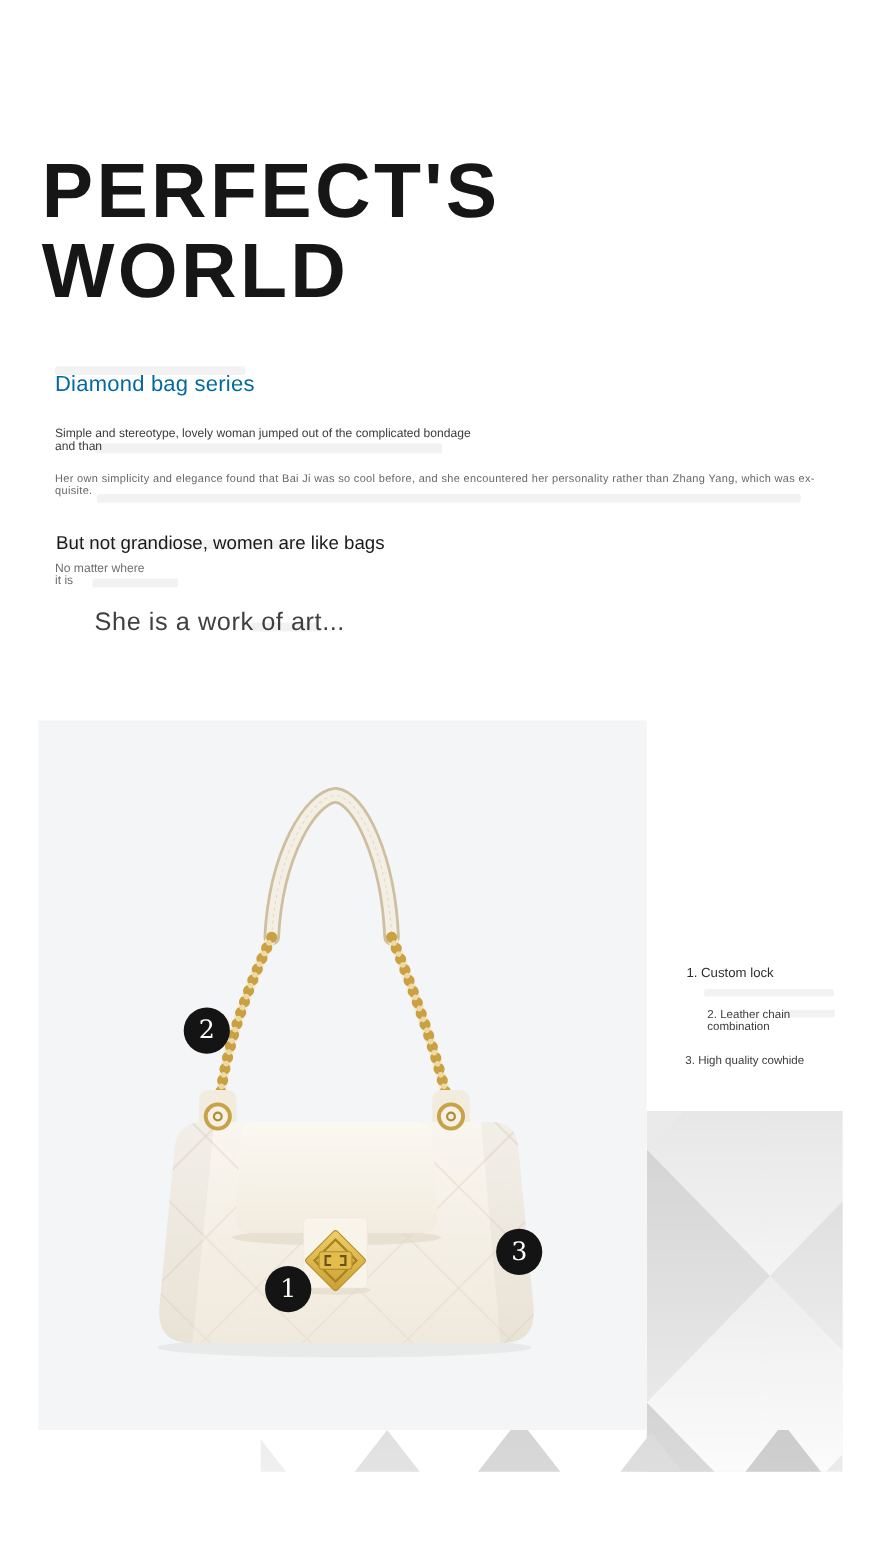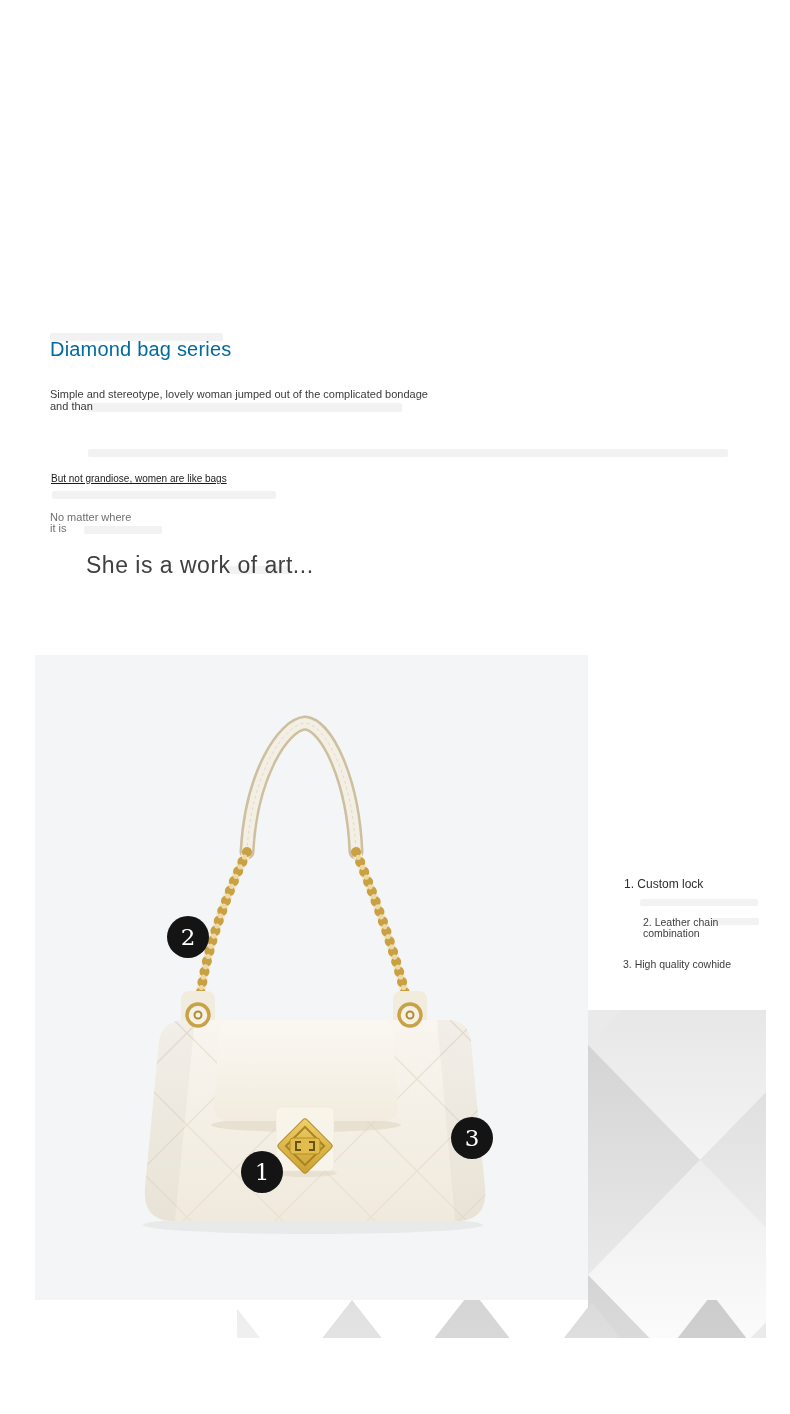--- a/index.html
+++ b/index.html
@@ -7,21 +7,21 @@
   .page{position:relative;width:790px;height:1414px;background:#ffffff;overflow:hidden;margin:0;}
 
   
   .logo{position:absolute;left:38px;top:137px;font-size:70px;line-height:73px;
         font-weight:800;letter-spacing:3px;color:#161616;white-space:pre;}
 
   
   .heading{position:absolute;left:50px;top:338px;font-size:20px;color:#0369a1;letter-spacing:.2px;}
   .para1{position:absolute;left:50px;top:388px;font-size:11px;line-height:12.2px;color:#3b3b3b;}
   .para2{position:absolute;left:50px;top:430px;font-size:10px;line-height:11px;color:#686868;letter-spacing:.3px;width:700px;}
-  .emphasis{position:absolute;left:51px;top:473px;font-size:10px;color:#1b1b1b;text-decoration:underline;}
+  .emphasis{position:absolute;left:51px;top:484px;font-size:17px;color:#1b1b1b;}
   .where{position:absolute;left:50px;top:512px;font-size:11px;line-height:10.8px;color:#6f6f6f;}
   .art{position:absolute;left:50px;top:552px;font-size:23px;color:#404040;letter-spacing:.5px;margin-left:36px;}
 
   
   .ghost{position:absolute;background:rgba(0,0,0,0.05);border-radius:2px;filter:blur(.4px);}
 
   
   .photo{position:absolute;left:35px;top:655px;width:553px;height:645px;background:#f4f5f6;z-index:1;}
   .photo svg{position:absolute;left:0;top:0;}
 
@@ -39,28 +39,33 @@
   .feature3{left:623px;top:958px;font-size:10.5px;width:170px;}
 
   
   .mosaic{position:absolute;left:237px;top:1010px;width:529px;height:328px;z-index:0;}
 </style>
 </head>
 <body>
 
 <div class="page">
 
+  <div class="logo"><span>PERFECT'S</span><br><span>WORLD</span></div>
 
   <div class="heading">Diamond bag series</div>
 
   <div class="para1">
     <div>Simple and stereotype, lovely woman jumped out of the complicated bondage</div>
     <div>and than</div>
   </div>
 
+  <div class="para2">
+    <div>Her own simplicity and elegance found that Bai Ji was so cool before, and she encountered her personality rather than Zhang Yang, which was ex-</div>
+    <div>quisite.</div>
+  </div>
 
   <div class="emphasis">But not grandiose, women are like bags</div>
 
   <div class="where">
     <div>No matter where</div>
     <div>it is</div>
   </div>
 
   <div class="art">She is a work of art...</div>
 

